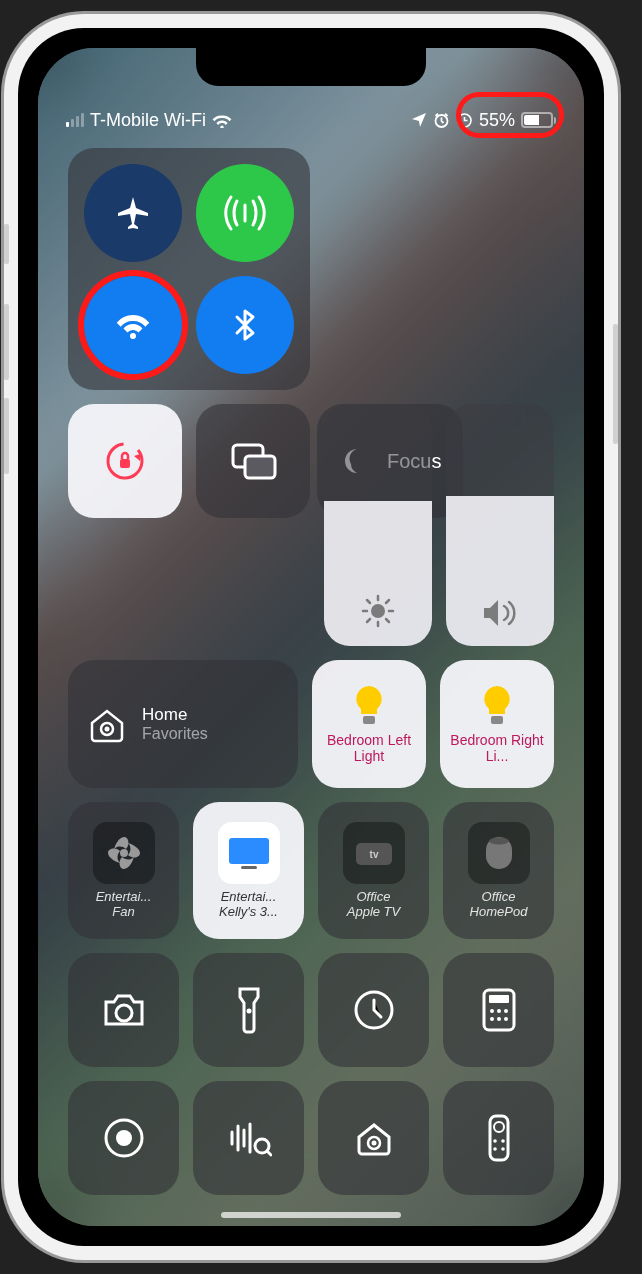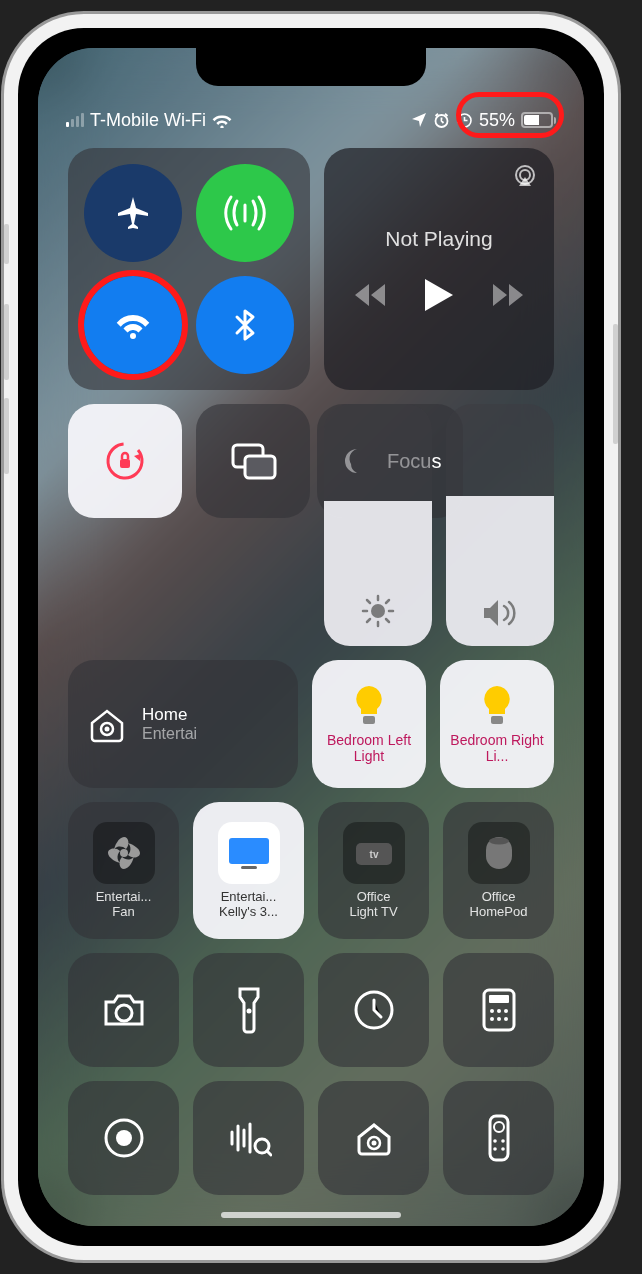--- a/index.html
+++ b/index.html
@@ -159,21 +159,21 @@
   .home-tile .sub { color: rgba(255,255,255,0.55); font-size:16px; }
   .home-tile .ttl { font-size:17px; font-weight:500;}
   .light-tile {
     width: 114px; background: rgba(245,245,250,0.95);
     display:flex; flex-direction:column; align-items:center; justify-content:center;
     gap:4px; padding:6px;
   }
   .light-tile .lbl { font-size:14px; color:#be185d; text-align:center; line-height:1.15;}
 
   .acc-row .tile { height: 137px; width: 114px; display:flex; flex-direction:column; align-items:center; justify-content:center; gap:6px; padding:6px;}
-  .acc-row .lbl { font-size:13px; color: rgba(255,255,255,0.85); text-align:center; line-height:1.15; }
+  .acc-row .lbl { font-size:13px; color: rgba(255,255,255,0.85); text-align:center; line-height:1.15;font-style:italic; }
   .acc-row .ico-box { width:62px; height:62px; border-radius:14px; background:rgba(0,0,0,0.35); display:flex;align-items:center;justify-content:center;}
   .acc-white .ico-box { background:#fff; }
   .acc-white .lbl { color:#333; }
 
   .shortcut { width:114px; height:114px; display:flex; align-items:center; justify-content:center;}
 
   .home-indicator {
     position:absolute; bottom:8px; left:50%; transform:translateX(-50%);
     width:180px; height:6px; border-radius:4px; background: rgba(255,255,255,0.7);
   }
@@ -253,39 +253,20 @@
               <svg class="conn-icon" width="44" height="44" viewBox="0 0 44 44">
                   <path fill="#fff" d="M22 30a3 3 0 100 6 3 3 0 000-6zm0-9a12 12 0 00-9.5 4.6l4 4A6.5 6.5 0 0122 27a6.5 6.5 0 015.5 2.6l4-4A12 12 0 0022 21zm0-9a21 21 0 00-16.3 7.7l4 4A15.5 15.5 0 0122 18a15.5 15.5 0 0112.3 5.7l4-4A21 21 0 0022 12z"></path>
                 </svg>
             </div>
             <div class="conn-btn conn-blue">
               <svg class="conn-icon" width="40" height="40" viewBox="0 0 40 40">
                   <path fill="none" stroke="#fff" stroke-width="3" stroke-linejoin="round" stroke-linecap="round" d="M12 12l16 16-8 6V6l8 6-16 16"></path>
                 </svg>
             </div>
           </div>
-          <div class="tile media tile-dark2">
-            <svg class="airplay-corner" width="26" height="26" viewBox="0 0 26 26">
-                <circle cx="13" cy="13" r="9" fill="none" stroke="currentColor" stroke-width="2"></circle>
-                <circle cx="13" cy="13" r="5" fill="none" stroke="currentColor" stroke-width="2"></circle>
-                <path fill="currentColor" d="M13 15l6 9H7z"></path>
-              </svg>
-            <div class="media-title">Not Playing</div>
-            <div class="media-controls">
-              <svg width="30" height="22" viewBox="0 0 30 22">
-                  <path fill="currentColor" d="M14 0L0 11l14 11zM30 0L16 11l14 11z"></path>
-                </svg>
-              <svg class="play" width="28" height="32" viewBox="0 0 28 32">
-                  <path fill="currentColor" d="M0 0l28 16L0 32z"></path>
-                </svg>
-              <svg width="30" height="22" viewBox="0 0 30 22">
-                  <path fill="currentColor" d="M0 0l14 11L0 22zM16 0l14 11-14 11z"></path>
-                </svg>
-            </div>
-          </div>
         </div>
 
         <div class="row">
           <div style="display:flex; flex-direction:row; gap:7px; width:242px;">
             <div class="row">
               <div class="tile small tile-white">
                 <svg width="46" height="46" viewBox="0 0 46 46">
                     <circle cx="23" cy="23" r="17" fill="none" stroke="#ff3b56" stroke-width="3" stroke-dasharray="90 20" transform="rotate(-40 23 23)"></circle>
                     <path fill="#ff3b56" d="M38 16l-6 2 6 5z"></path>
                     <rect x="18" y="21" width="10" height="9" rx="2" fill="#ff3b56"></rect>
@@ -326,21 +307,21 @@
 
         <div class="row home-row">
           <div class="tile home-tile">
             <svg width="42" height="42" viewBox="0 0 42 42">
                 <path fill="none" stroke="#fff" stroke-width="2.5" d="M6 20L21 8l15 12v15a3 3 0 01-3 3H9a3 3 0 01-3-3z"></path>
                 <circle cx="21" cy="26" r="6" fill="none" stroke="#fff" stroke-width="2.5"></circle>
                 <circle cx="21" cy="26" r="2.5" fill="#fff"></circle>
               </svg>
             <div>
               <div class="ttl">Home</div>
-              <div class="sub">Entertai</div>
+              <div class="sub">Favorites</div>
             </div>
           </div>
           <div class="tile light-tile">
             <svg width="36" height="44" viewBox="0 0 36 44">
                 <path fill="#ffcc00" d="M18 2a13 13 0 00-8 23v5h16v-5A13 13 0 0018 2z"></path>
                 <rect x="12" y="32" width="12" height="8" rx="2" fill="#888"></rect>
               </svg>
             <div class="lbl">Bedroom Left Light</div>
           </div>
           <div class="tile light-tile">
@@ -371,21 +352,21 @@
               </div>
             <div class="lbl"><span>Entertai...</span><br><span>Kelly's 3...</span></div>
           </div>
           <div class="tile">
             <div class="ico-box">
                 <svg width="44" height="32" viewBox="0 0 44 32">
                   <rect x="4" y="6" width="36" height="22" rx="5" fill="#555"></rect>
                   <text x="22" y="21" text-anchor="middle" fill="#ccc" font-size="10" font-weight="bold">tv</text>
                 </svg>
               </div>
-            <div class="lbl"><span>Office</span><br><span>Light TV</span></div>
+            <div class="lbl"><span>Office</span><br><span>Apple TV</span></div>
           </div>
           <div class="tile">
             <div class="ico-box">
                 <svg width="34" height="40" viewBox="0 0 34 40">
                   <rect x="4" y="4" width="26" height="32" rx="13" fill="#777"></rect>
                   <ellipse cx="17" cy="8" rx="10" ry="3.5" fill="#555"></ellipse>
                 </svg>
               </div>
             <div class="lbl"><span>Office</span><br><span>HomePod</span></div>
           </div>

